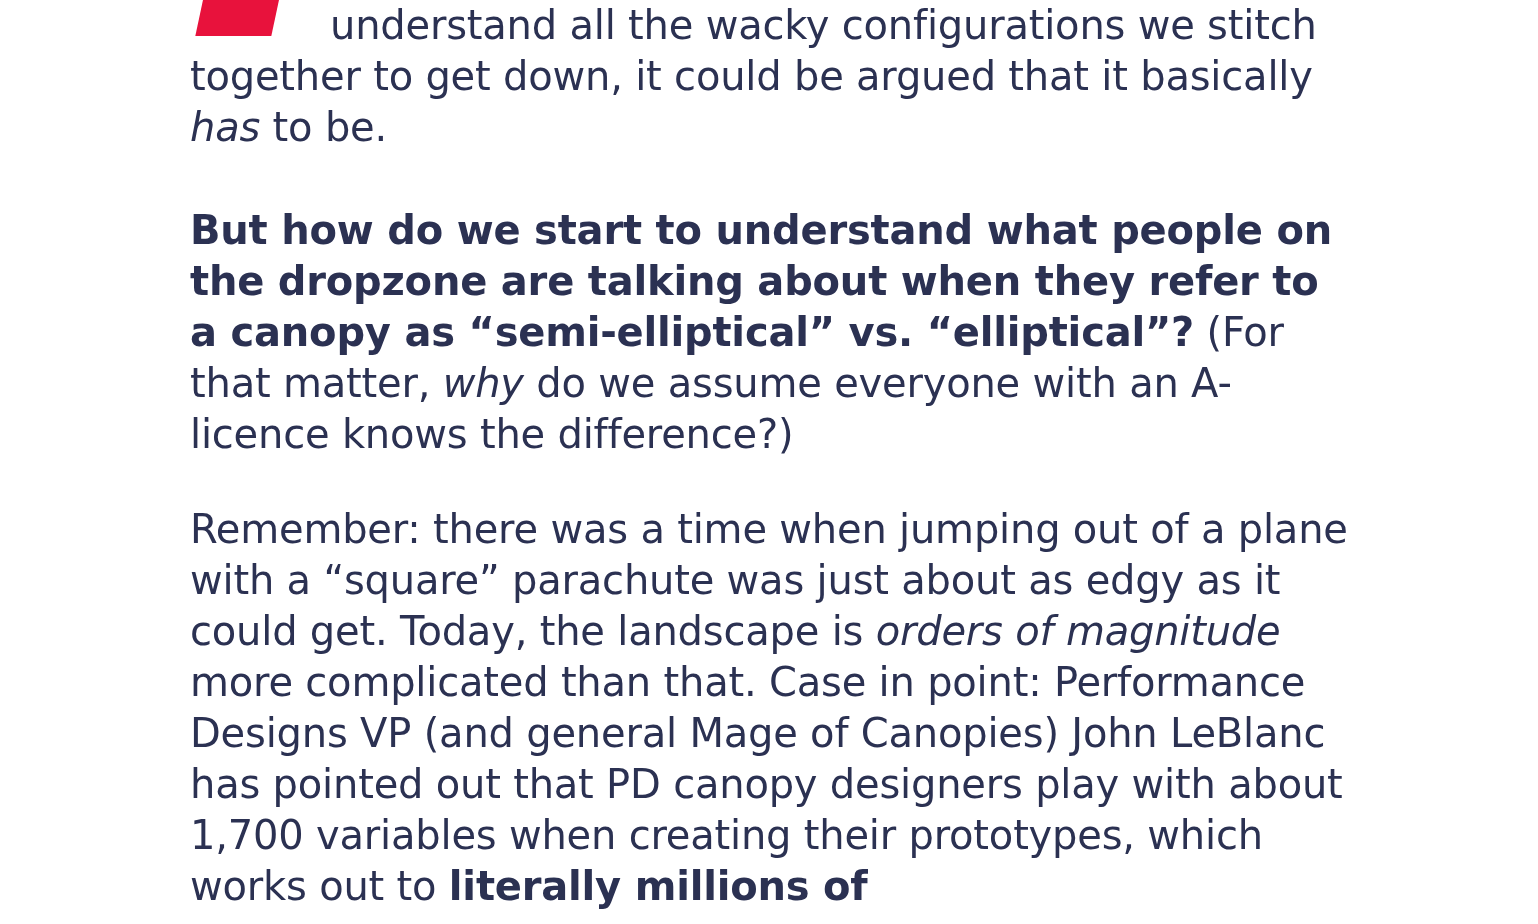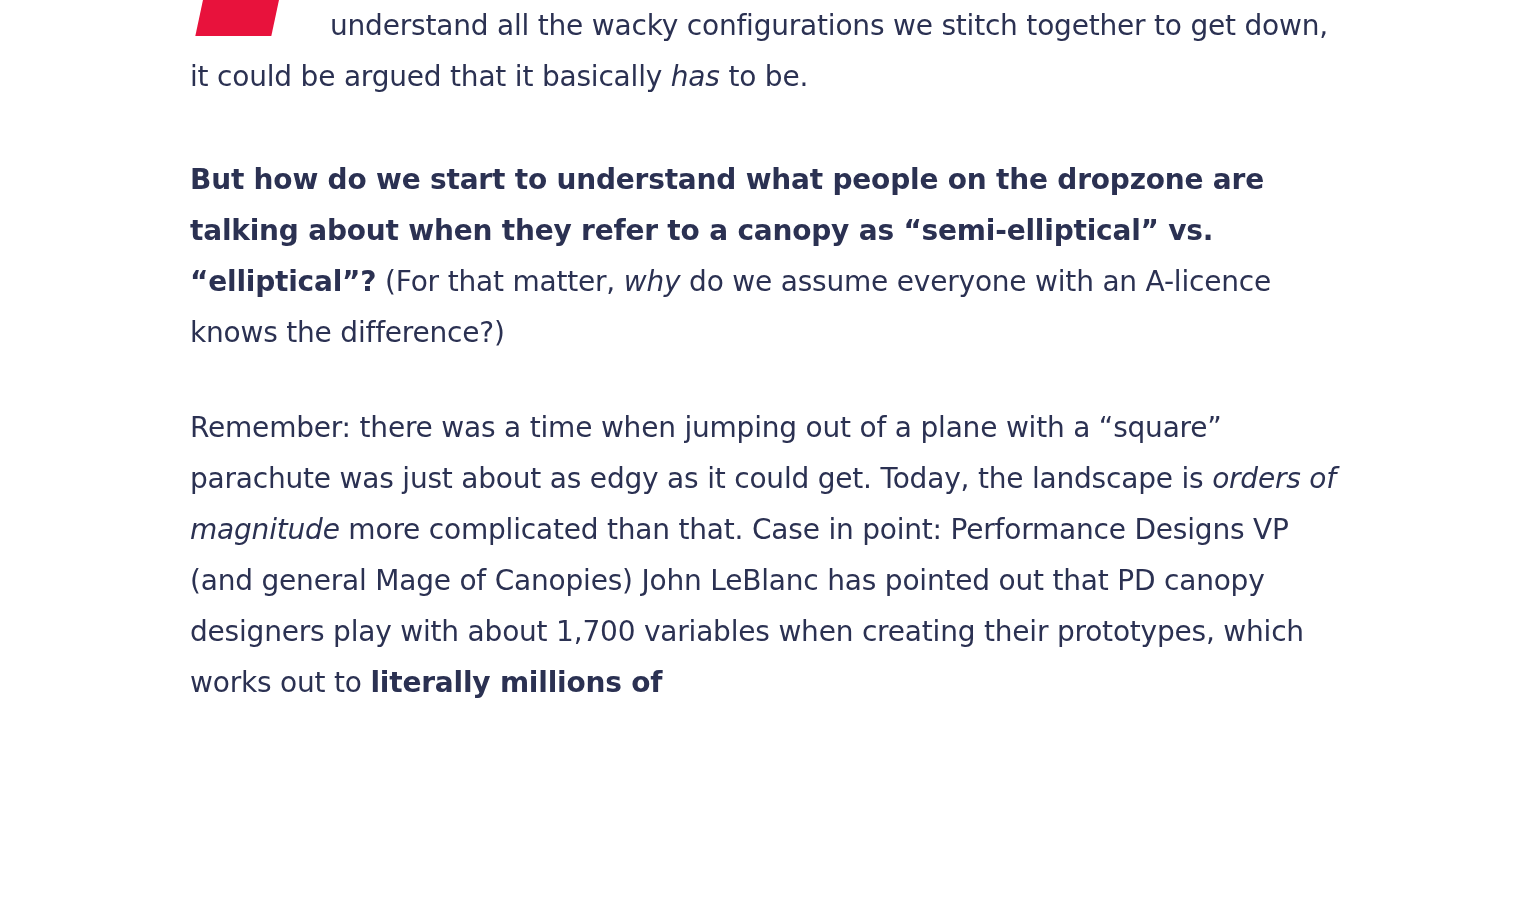--- a/index.html
+++ b/index.html
@@ -16,21 +16,21 @@
   .page {
     position: relative;
     width: 1538px;
     height: 924px;
     background: #ffffff;
     box-sizing: border-box;
     padding: 0 190px 0 190px;
   }
   .article-body {
     color: #2b3152;
-    font-size: 28px;
+    font-size: 40px;
     line-height: 51px;
     letter-spacing: -0.2px;
     font-weight: 400;
   }
   .para {
     margin: 0 0 44px 0;
   }
   .para:last-child {
     margin-bottom: 12px;
   }

